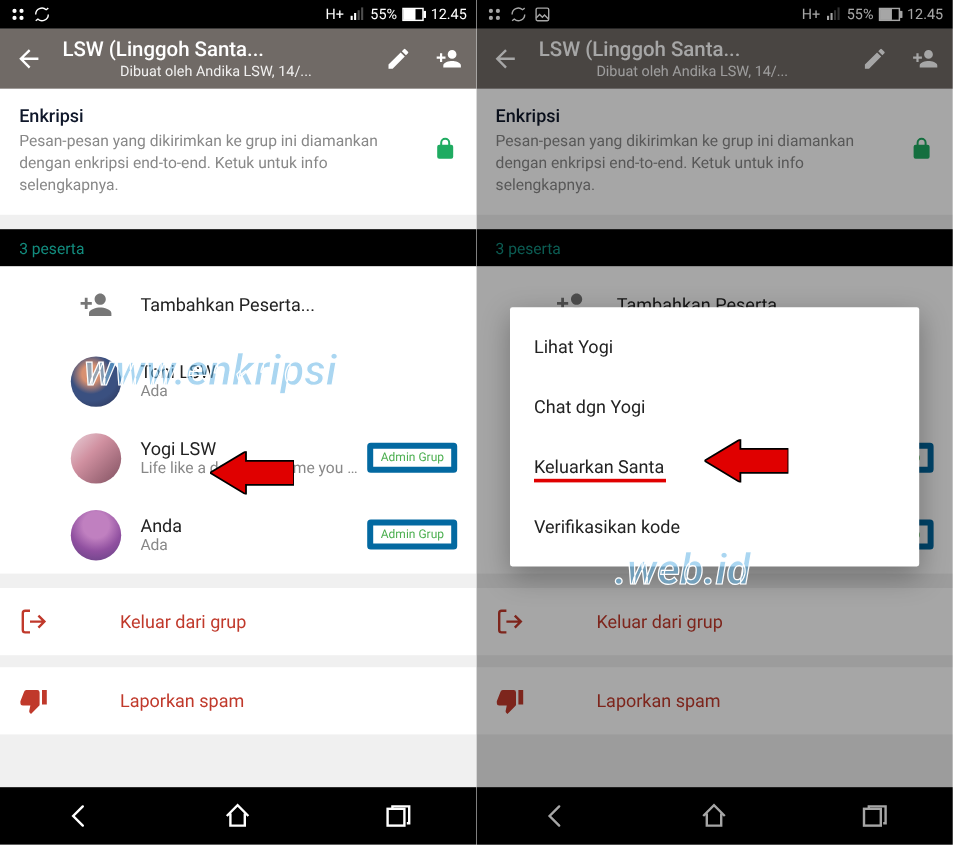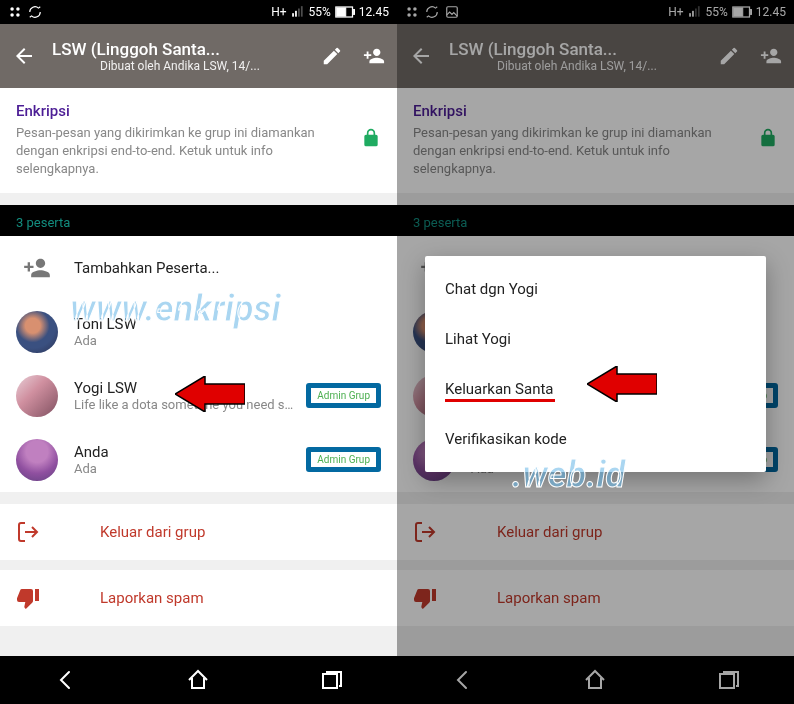--- a/index.html
+++ b/index.html
@@ -1,33 +1,33 @@
 <!DOCTYPE html>
 <html><head>
 <meta charset="utf-8">
 <style>
 * { margin: 0; padding: 0; box-sizing: border-box; font-family: Roboto, Arial, sans-serif; }
 body { width: 794px; height: 704px; display: flex; background: #fff; }
 .phone { width: 397px; height: 704px; position: relative; background: #f0f0f0; overflow: hidden; }
 .statusbar { height: 24px; background: #000; color: #fff; display: flex; align-items: center; justify-content: space-between; padding: 0 8px; font-size: 12px; }
 .status-left { display: flex; align-items: center; gap: 6px; }
 .status-right { display: flex; align-items: center; gap: 4px; }
-.header { height: 64px; background: #706a66; color: #fff; display: flex; align-items: center; padding: 0 12px; }
+.header { height: 50px; background: #706a66; color: #fff; display: flex; align-items: center; padding: 0 12px; }
 .back-icon { width: 24px; height: 24px; margin-right: 16px; }
 .header-text { flex: 1; }
 .header-title { font-size: 17px; font-weight: 500; }
 .header-sub { font-size: 12px; opacity: 0.9; margin-left: 48px; }
 .header-actions { display: flex; gap: 20px; }
 .header-actions svg { width: 22px; height: 22px; }
 .section { background: #fff; padding: 14px 16px; margin-bottom: 12px; }
-.enc-title { font-size: 15px; font-weight: 500; color: #4c1d95; margin-bottom: 4px; }
+.enc-title { font-size: 15px; font-weight: 500; color: #0f172a; margin-bottom: 4px; }
 .enc-body { font-size: 13px; color: #888; line-height: 1.4; padding-right: 40px; position: relative; }
 .lock-icon { position: absolute; right: 0; top: 4px; width: 20px; height: 20px; }
 .peserta-count { color: #128c7e; font-size: 13px; padding: 10px 16px 6px; background: #000000; }
-.member-list { background: #fff; }
+.member-list { background: #fff; padding-left: 43px; }
 .member-row { display: flex; align-items: center; padding: 10px 16px; min-height: 64px; }
 .avatar { width: 42px; height: 42px; border-radius: 50%; background: #ccc; margin-right: 16px; flex-shrink: 0; }
 .avatar.add { background: none; display: flex; align-items: center; justify-content: center; }
 .member-info { flex: 1; min-width: 0; }
 .member-name { font-size: 15px; color: #222; }
 .member-status { font-size: 13px; color: #888; white-space: nowrap; overflow: hidden; text-overflow: ellipsis; }
 .badge { border: 5px solid #0369a1; color: #4caf50; font-size: 10px; padding: 2px 6px; border-radius: 3px; margin-left: 8px; }
 .action-row { display: flex; align-items: center; padding: 16px; background: #fff; margin-bottom: 10px; color: #c0392b; font-size: 15px; gap: 28px; }
 .action-icon { width: 24px; height: 24px; margin-right: 32px; }
 .navbar { position: absolute; bottom: 0; left: 0; right: 0; height: 48px; background: #000; display: flex; align-items: center; justify-content: space-around; }
@@ -306,22 +306,22 @@
       </svg>
     <svg viewBox="0 0 24 24" fill="none" stroke="#fff" stroke-width="2">
         <rect x="4" y="6" width="14" height="14"></rect>
         <path d="M8 6V4h14v14h-2"></path>
       </svg>
   </div>
 
   <div class="dim-overlay"></div>
 
   <div class="popup">
+    <div class="popup-item">Lihat Yogi</div>
     <div class="popup-item">Chat dgn Yogi</div>
-    <div class="popup-item">Lihat Yogi</div>
     <div class="popup-item highlight">
       <span>Keluarkan Santa</span>
       <div class="underline-red"></div>
     </div>
     <div class="popup-item">Verifikasikan kode</div>
   </div>
 
   <svg class="arrow" style="left:190px;top:366px" viewBox="0 0 70 36">
       <path d="M70 8 L30 8 L30 0 L0 18 L30 36 L30 28 L70 28 Z" fill="#e00000" stroke="#000" stroke-width="1.5"></path>
     </svg>

